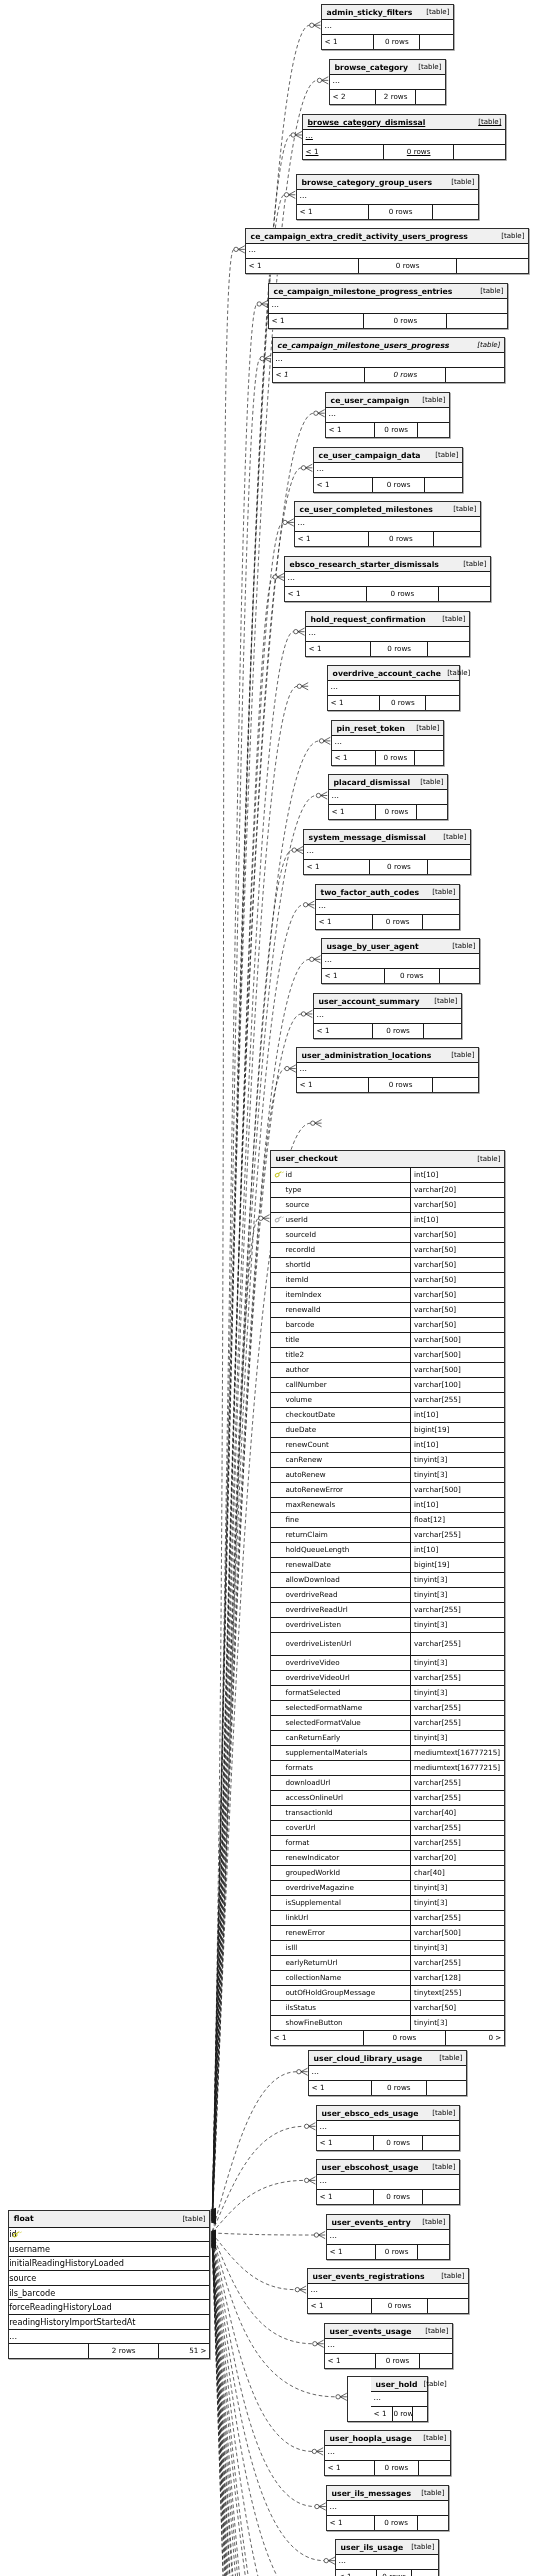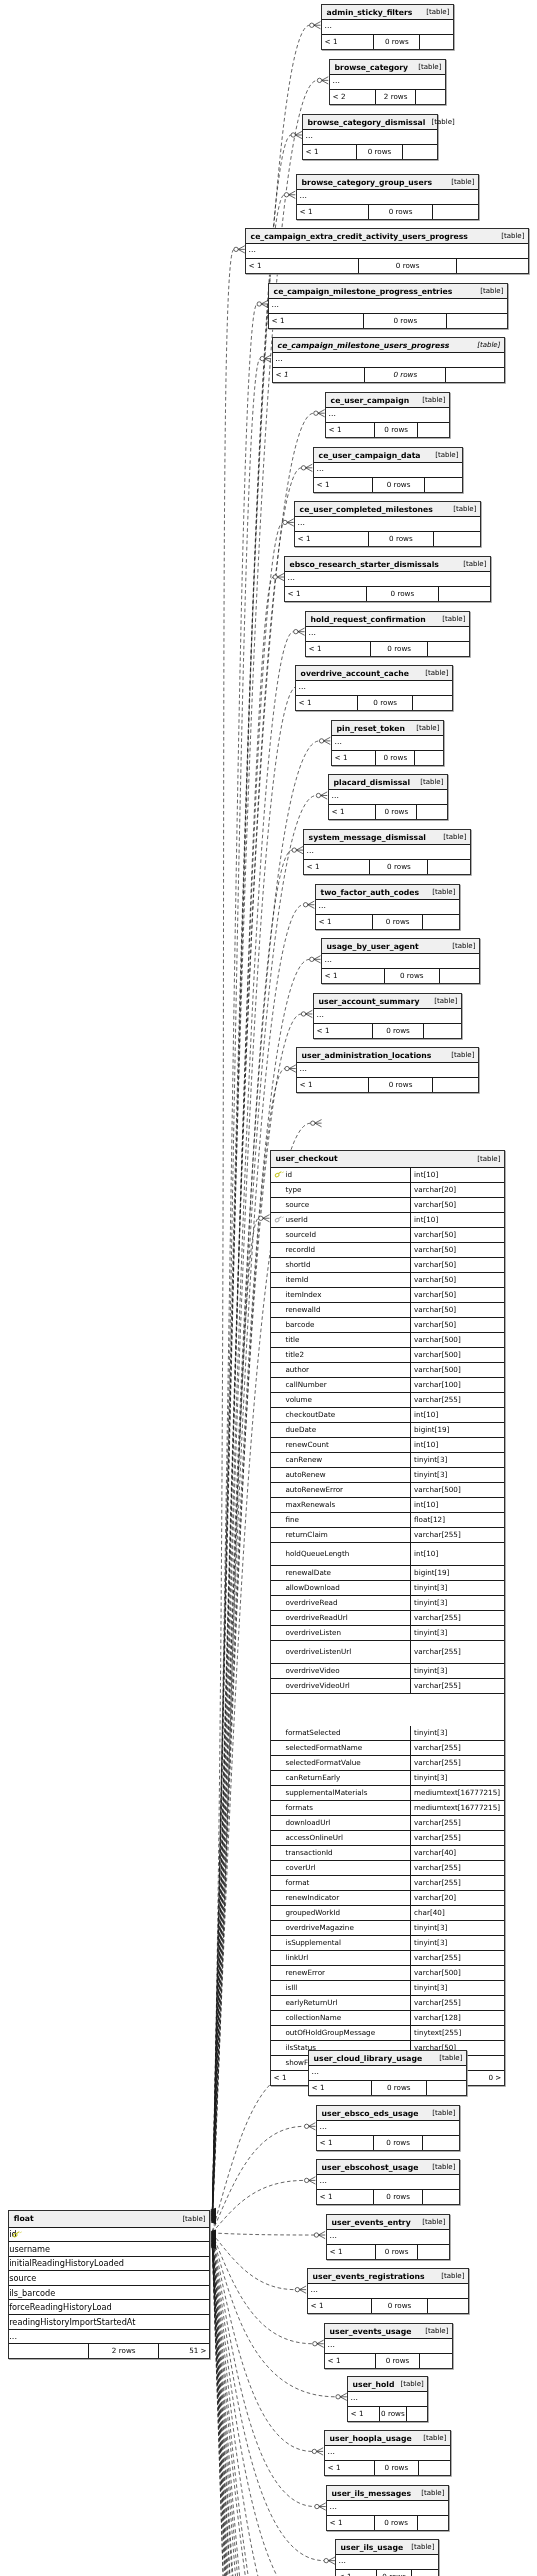--- a/index.html
+++ b/index.html
@@ -357,21 +357,21 @@
         <span class="tname">browse_category</span>
         <span class="ttag">[table]</span>
       </div>
       <div class="dots">...</div>
       <div class="tfoot">
         <span class="fc f1">&lt; 2</span>
         <span class="fc f2">2 rows</span>
         <span class="fc f3"></span>
       </div>
     </div>
-    <div class="tbox" style="left: 302px; top: 114px; width: 136px;">
+    <div class="tbox" style="left: 302px; top: 114px; width: 204px; text-decoration: underline;">
       <div class="th">
         <span class="tname">browse_category_dismissal</span>
         <span class="ttag">[table]</span>
       </div>
       <div class="dots">...</div>
       <div class="tfoot">
         <span class="fc f1">&lt; 1</span>
         <span class="fc f2">0 rows</span>
         <span class="fc f3"></span>
       </div>
@@ -477,21 +477,21 @@
         <span class="tname">hold_request_confirmation</span>
         <span class="ttag">[table]</span>
       </div>
       <div class="dots">...</div>
       <div class="tfoot">
         <span class="fc f1">&lt; 1</span>
         <span class="fc f2">0 rows</span>
         <span class="fc f3"></span>
       </div>
     </div>
-    <div class="tbox" style="left: 295px; top: 665px; width: 158px;">
+    <div class="tbox" style="left: 327px; top: 665px; width: 133px;">
       <div class="th">
         <span class="tname">overdrive_account_cache</span>
         <span class="ttag">[table]</span>
       </div>
       <div class="dots">...</div>
       <div class="tfoot">
         <span class="fc f1">&lt; 1</span>
         <span class="fc f2">0 rows</span>
         <span class="fc f3"></span>
       </div>
@@ -692,21 +692,21 @@
         <span class="ctype" style="width: 93px;">int[10]</span>
       </div>
       <div class="crow" style="height: 15px;">
         <span class="cname" style="width: 140px;">fine</span>
         <span class="ctype" style="width: 93px;">float[12]</span>
       </div>
       <div class="crow" style="height: 15px;">
         <span class="cname" style="width: 140px;">returnClaim</span>
         <span class="ctype" style="width: 93px;">varchar[255]</span>
       </div>
-      <div class="crow" style="height: 23px;">
+      <div class="crow" style="height: 15px;">
         <span class="cname" style="width: 140px;">holdQueueLength</span>
         <span class="ctype" style="width: 93px;">int[10]</span>
       </div>
       <div class="crow" style="height: 15px;">
         <span class="cname" style="width: 140px;">renewalDate</span>
         <span class="ctype" style="width: 93px;">bigint[19]</span>
       </div>
       <div class="crow" style="height: 15px;">
         <span class="cname" style="width: 140px;">allowDownload</span>
         <span class="ctype" style="width: 93px;">tinyint[3]</span>
@@ -728,21 +728,21 @@
         <span class="ctype" style="width: 93px;">varchar[255]</span>
       </div>
       <div class="crow" style="height: 15px;">
         <span class="cname" style="width: 140px;">overdriveVideo</span>
         <span class="ctype" style="width: 93px;">tinyint[3]</span>
       </div>
       <div class="crow" style="height: 15px;">
         <span class="cname" style="width: 140px;">overdriveVideoUrl</span>
         <span class="ctype" style="width: 93px;">varchar[255]</span>
       </div>
-      <div class="crow" style="height: 15px; margin-top: 32px;">
+      <div class="crow" style="height: 15px;">
         <span class="cname" style="width: 140px;">formatSelected</span>
         <span class="ctype" style="width: 93px;">tinyint[3]</span>
       </div>
       <div class="crow" style="height: 15px;">
         <span class="cname" style="width: 140px;">selectedFormatName</span>
         <span class="ctype" style="width: 93px;">varchar[255]</span>
       </div>
       <div class="crow" style="height: 15px;">
         <span class="cname" style="width: 140px;">selectedFormatValue</span>
         <span class="ctype" style="width: 93px;">varchar[255]</span>
@@ -898,21 +898,21 @@
         <span class="tname">user_events_usage</span>
         <span class="ttag">[table]</span>
       </div>
       <div class="dots">...</div>
       <div class="tfoot">
         <span class="fc f1">&lt; 1</span>
         <span class="fc f2">0 rows</span>
         <span class="fc f3"></span>
       </div>
     </div>
-    <div class="tbox" style="left: 347px; top: 2376px; width: 81px;">
+    <div class="tbox" style="left: 347px; top: 2376px; width: 81px; padding-left: 23px;">
       <div class="th">
         <span class="tname">user_hold</span>
         <span class="ttag">[table]</span>
       </div>
       <div class="dots">...</div>
       <div class="tfoot">
         <span class="fc f1">&lt; 1</span>
         <span class="fc f2">0 rows</span>
         <span class="fc f3"></span>
       </div>

